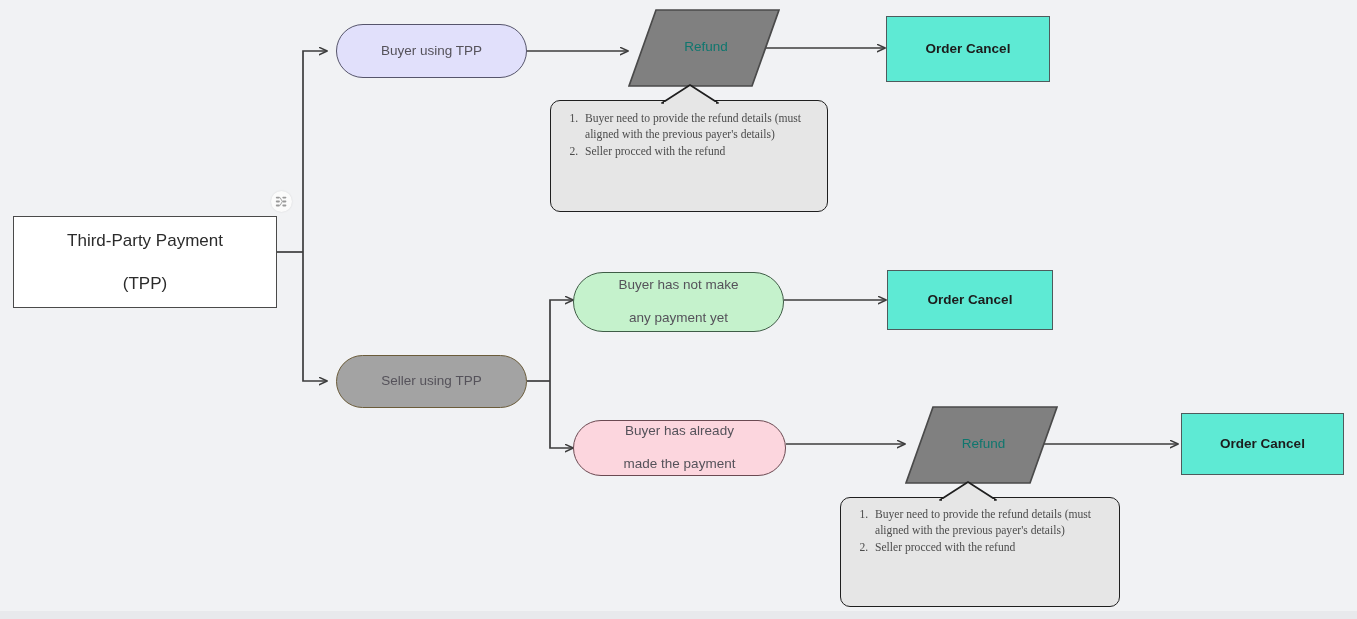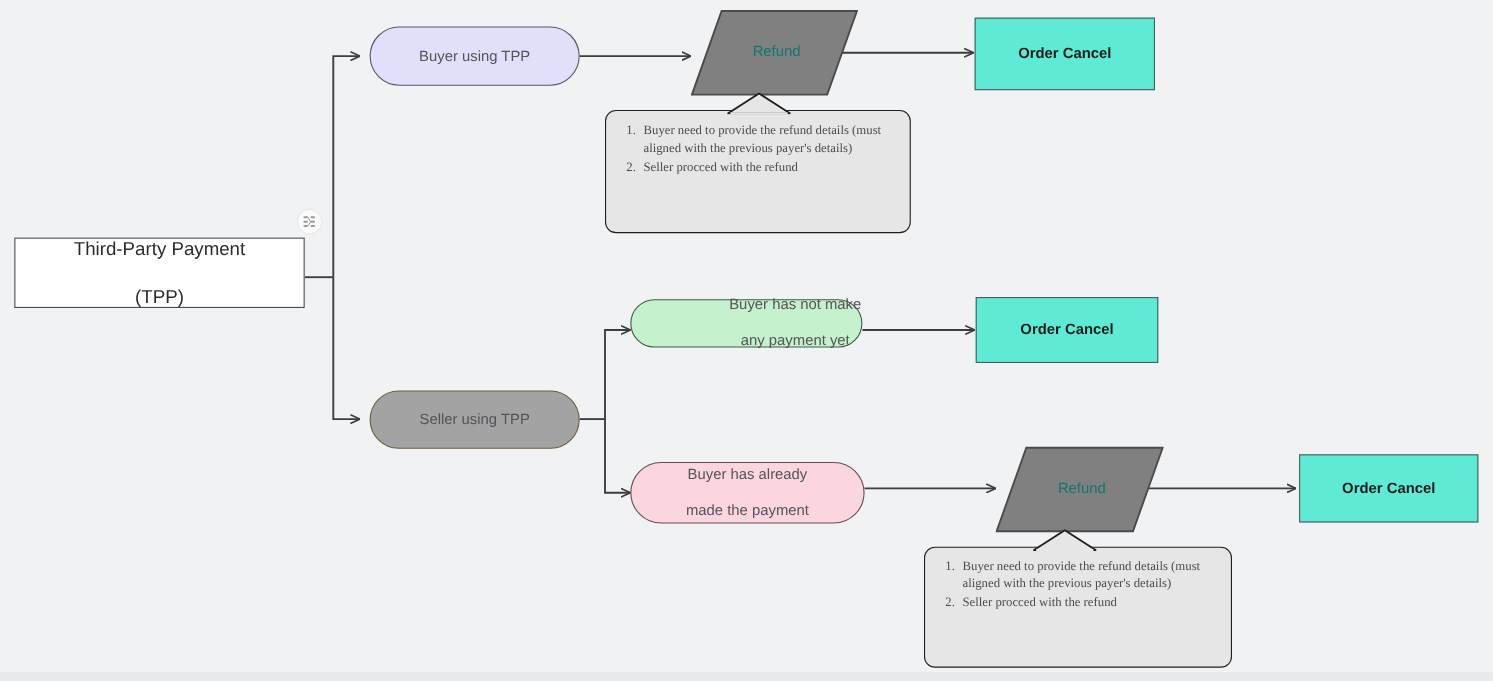--- a/index.html
+++ b/index.html
@@ -95,21 +95,21 @@
       <path d="M550,381 V448 H573" marker-end="url(#arw)"></path>
 
       <path d="M784,300 H886" marker-end="url(#arw)"></path>
 
       <path d="M786,444 H905" marker-end="url(#arw)"></path>
 
       <path d="M1040,444 H1178" marker-end="url(#arw)"></path>
     </g>
   </svg>
 
-  <div class="node rect" style="left:13px;top:216px;width:264px;height:64px;font-size:17px;font-weight:400;">
+  <div class="node rect" style="left:13px;top:216px;width:264px;height:92px;font-size:17px;font-weight:400;">
     <span>
       <span>Third-Party Payment</span><br>
       <span>(TPP)</span>
     </span>
   </div>
 
   <div class="badge" style="left:271px;top:191px;">
     <svg width="13" height="13" viewBox="0 0 16 16" aria-hidden="true">
       <g fill="#9a9a9a">
         <rect x="1" y="2" width="5" height="2.2" rx="1"></rect>
@@ -149,21 +149,21 @@
   </div>
   <svg class="note-tail" style="left:660px;top:84px;width:60px;height:20px;" viewBox="0 0 60 20">
     <polygon points="2,19 30,1 58,19" fill="#e6e6e6" stroke="#1f1f1f" stroke-width="1.7" stroke-linejoin="round"></polygon>
     <rect x="4" y="18" width="52" height="4" fill="#e6e6e6"></rect>
   </svg>
 
   <div class="node stadium yel" style="left:336px;top:355px;width:191px;height:53px;font-size:13.5px;">
     <span>Seller using TPP</span>
   </div>
 
-  <div class="node stadium grn" style="left:573px;top:272px;width:211px;height:44px;font-size:13.5px;justify-content:flex-end;">
+  <div class="node stadium grn" style="left:573px;top:272px;width:211px;height:60px;font-size:13.5px;">
     <span>
       <span>Buyer has not make</span><br>
       <span>any payment yet</span>
     </span>
   </div>
 
   <div class="node rect cyan" style="left:887px;top:270px;width:166px;height:60px;font-size:13.5px;font-weight:bold;color:#1c1c1c;">
     <span>Order Cancel</span>
   </div>
 

